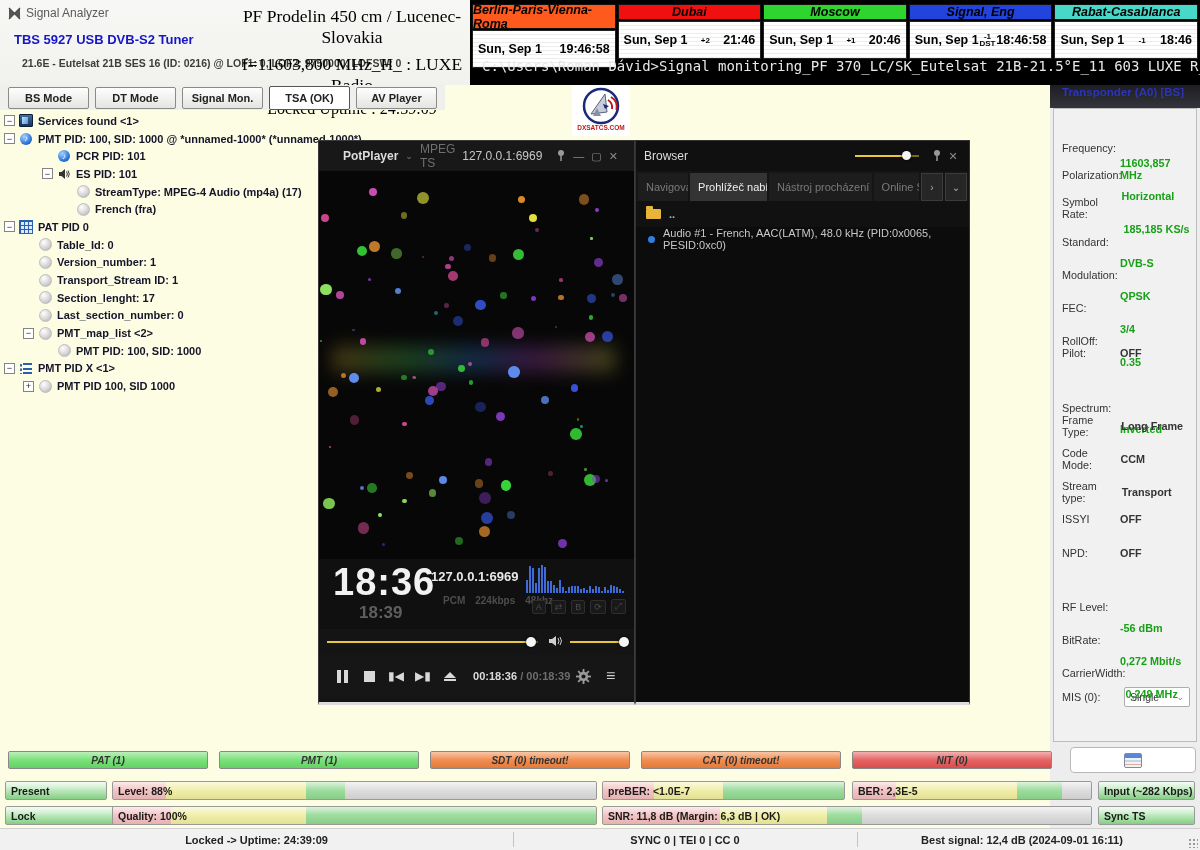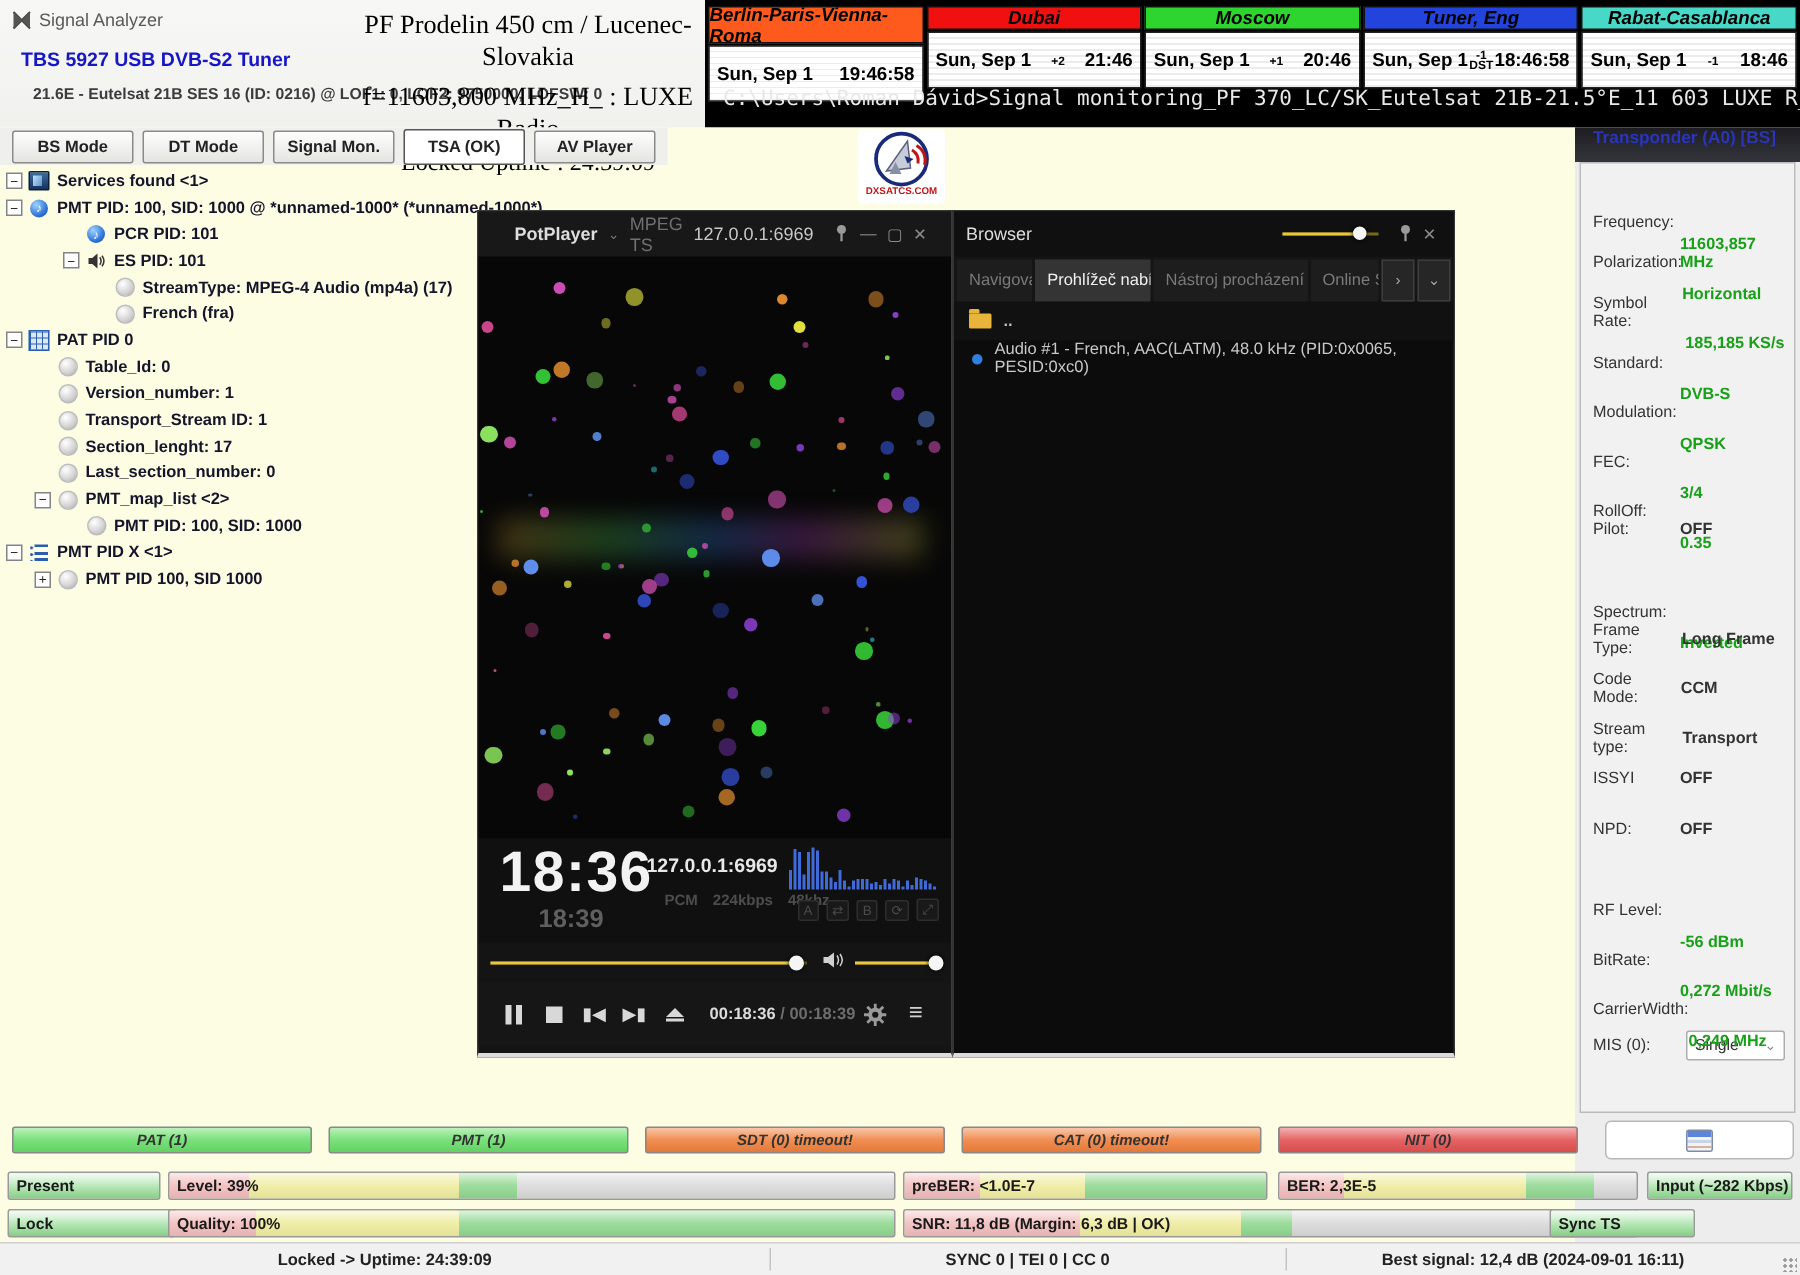--- a/index.html
+++ b/index.html
@@ -218,21 +218,21 @@
         </div>
         <div class="clock">
           <div class="clock-head" style="background: rgb(47, 213, 47);">Moscow</div>
           <div class="clock-body">
             <span class="clock-date">Sun, Sep 1</span>
             <span class="clock-off">+1</span>
             <span class="clock-time">20:46</span>
           </div>
         </div>
         <div class="clock">
-          <div class="clock-head" style="background: rgb(34, 68, 221);">Tuner, Eng</div>
+          <div class="clock-head" style="background: rgb(34, 68, 221);">Signal, Eng</div>
           <div class="clock-body">
             <span class="clock-date">Sun, Sep 1</span>
             <span class="clock-off">-1<br>DST</span>
             <span class="clock-time">18:46:58</span>
           </div>
         </div>
         <div class="clock">
           <div class="clock-head" style="background: rgb(72, 216, 200);">Rabat-Casablanca</div>
           <div class="clock-body">
             <span class="clock-date">Sun, Sep 1</span>
@@ -754,36 +754,36 @@
     <div class="psi orange" style="left: 641px; width: 198px;">
       <span style="position: relative; z-index: 2;">CAT (0) timeout!</span>
     </div>
     <div class="psi red" style="left: 852px; width: 198px;">
       <span style="position: relative; z-index: 2;">NIT (0)</span>
     </div>
     <div class="meter m-green" style="left: 5px; top: 781px; width: 102px;">
       <span>Present</span>
     </div>
     <div class="meter m-level" style="left: 112px; top: 781px; width: 485px;">
-      <span>Level: 39%</span>
+      <span>Level: 88%</span>
     </div>
     <div class="meter m-preber" style="left: 602px; top: 781px; width: 243px;">
       <span>preBER: &lt;1.0E-7</span>
     </div>
     <div class="meter m-ber" style="left: 852px; top: 781px; width: 240px;">
       <span>BER: 2,3E-5</span>
     </div>
     <div class="meter m-green" style="left: 1098px; top: 781px; width: 97px;">
       <span>Input (~282 Kbps)</span>
     </div>
     <div class="meter m-green" style="left: 5px; top: 806px; width: 112px;">
       <span>Lock</span>
     </div>
     <div class="meter m-quality" style="left: 112px; top: 806px; width: 485px;">
       <span>Quality: 100%</span>
     </div>
     <div class="meter m-snr" style="left: 602px; top: 806px; width: 490px;">
       <span>SNR: 11,8 dB (Margin: 6,3 dB | OK)</span>
     </div>
-    <div class="meter m-green" style="left: 1033px; top: 806px; width: 97px;">
+    <div class="meter m-green" style="left: 1098px; top: 806px; width: 97px;">
       <span>Sync TS</span>
     </div>
   </div>
 
 </body></html>

